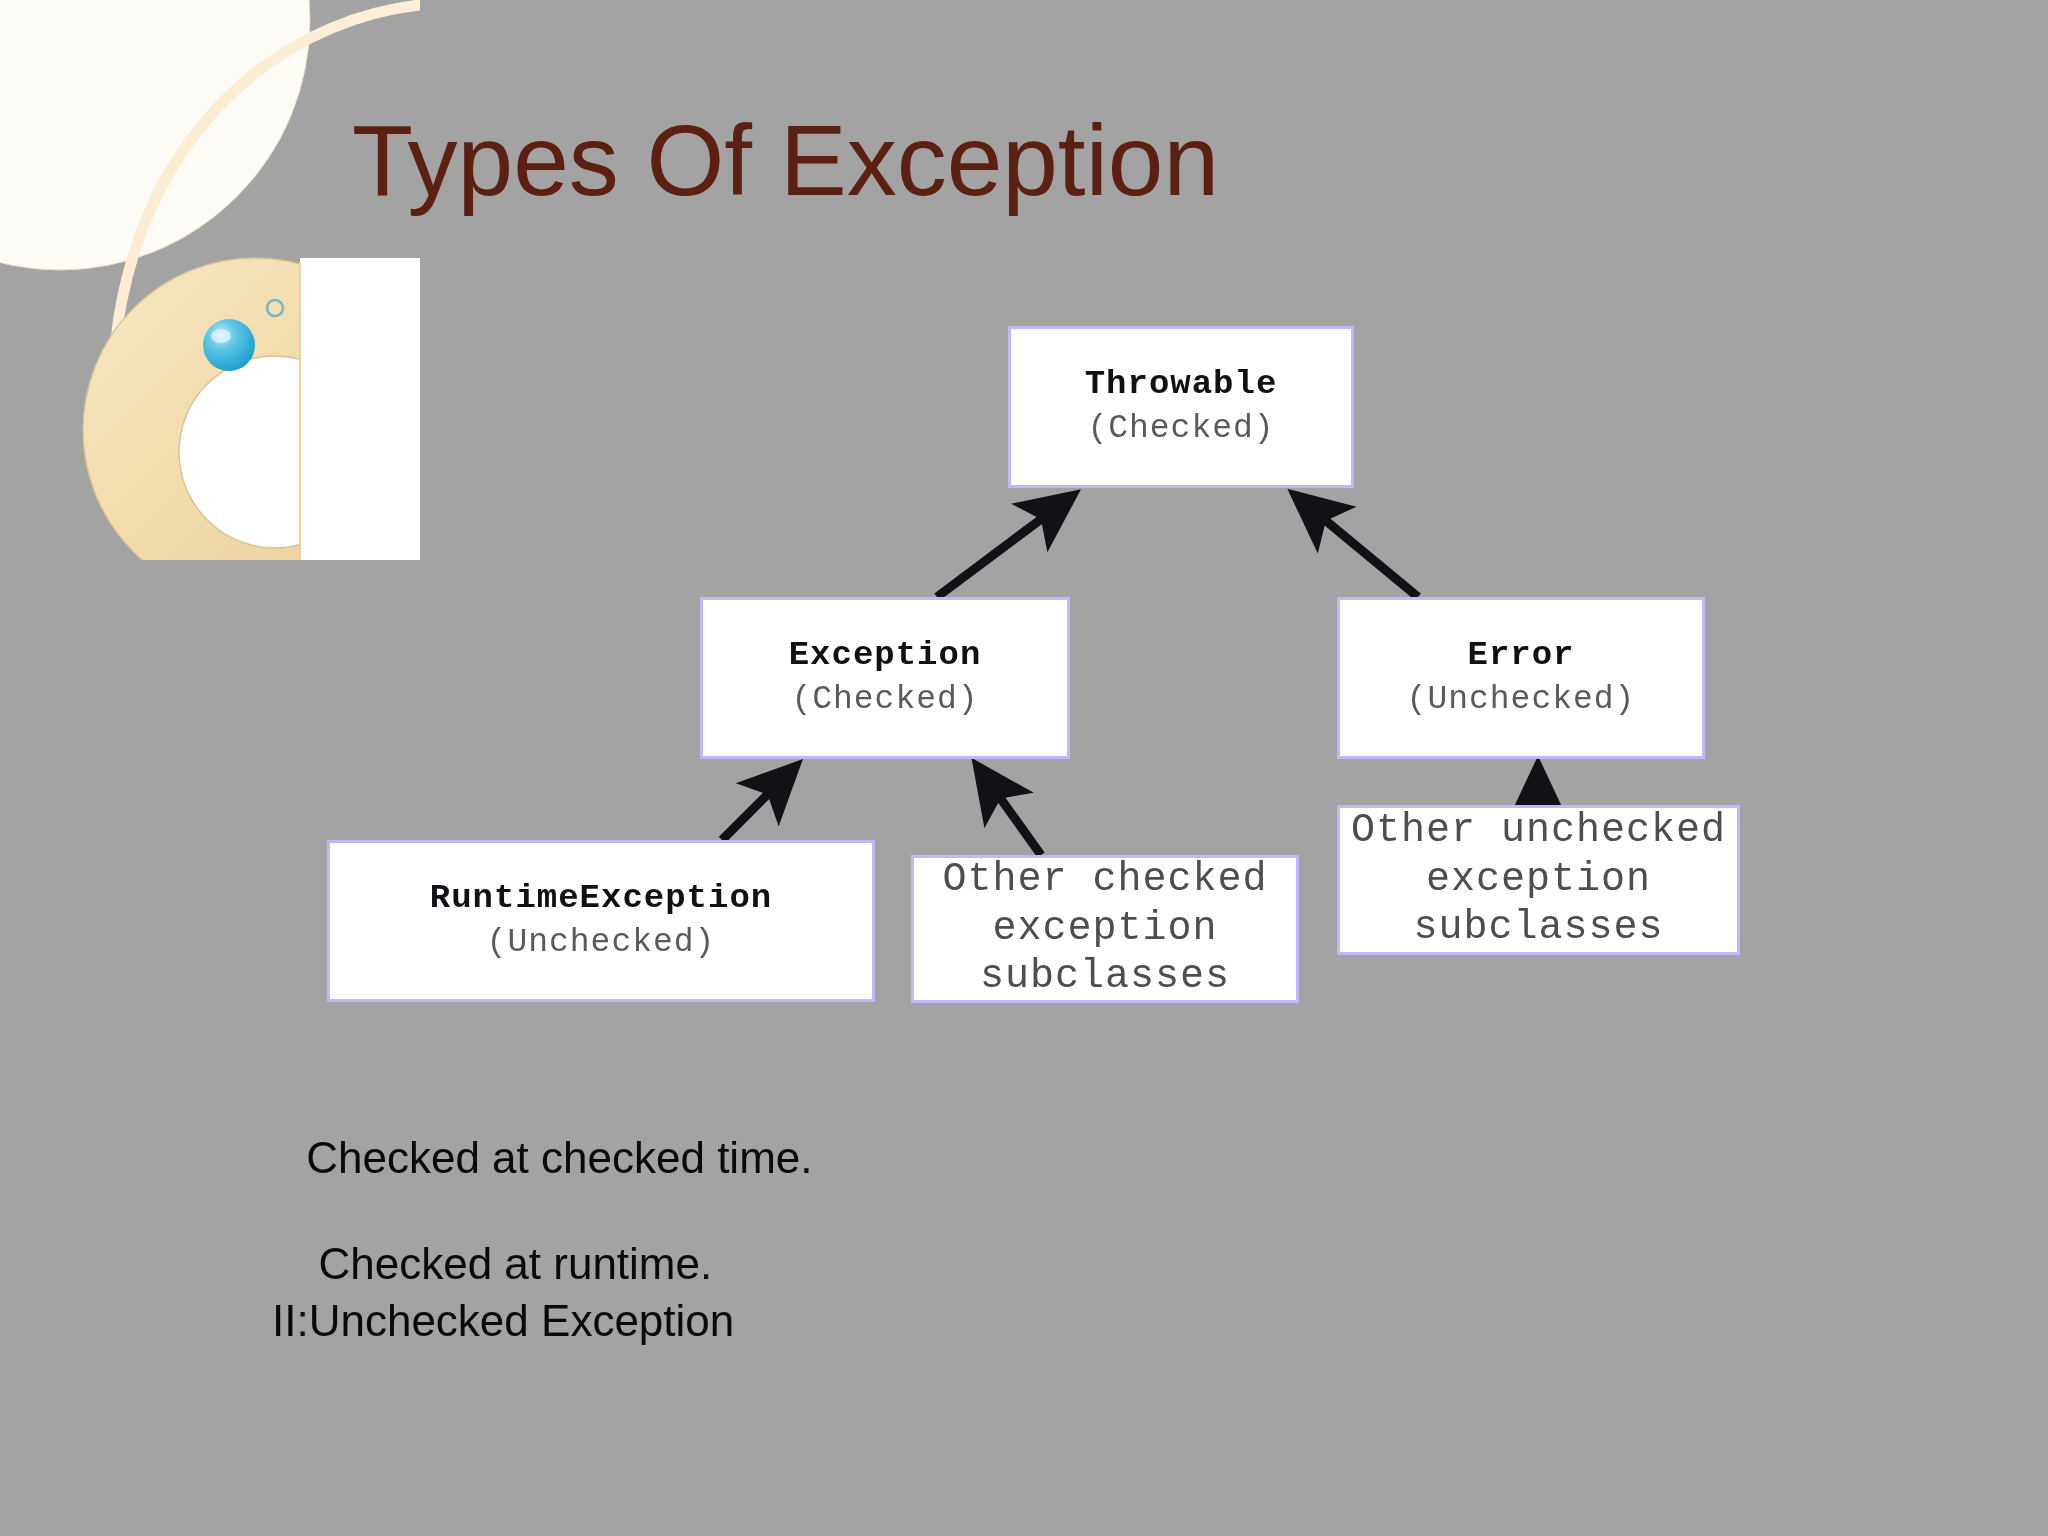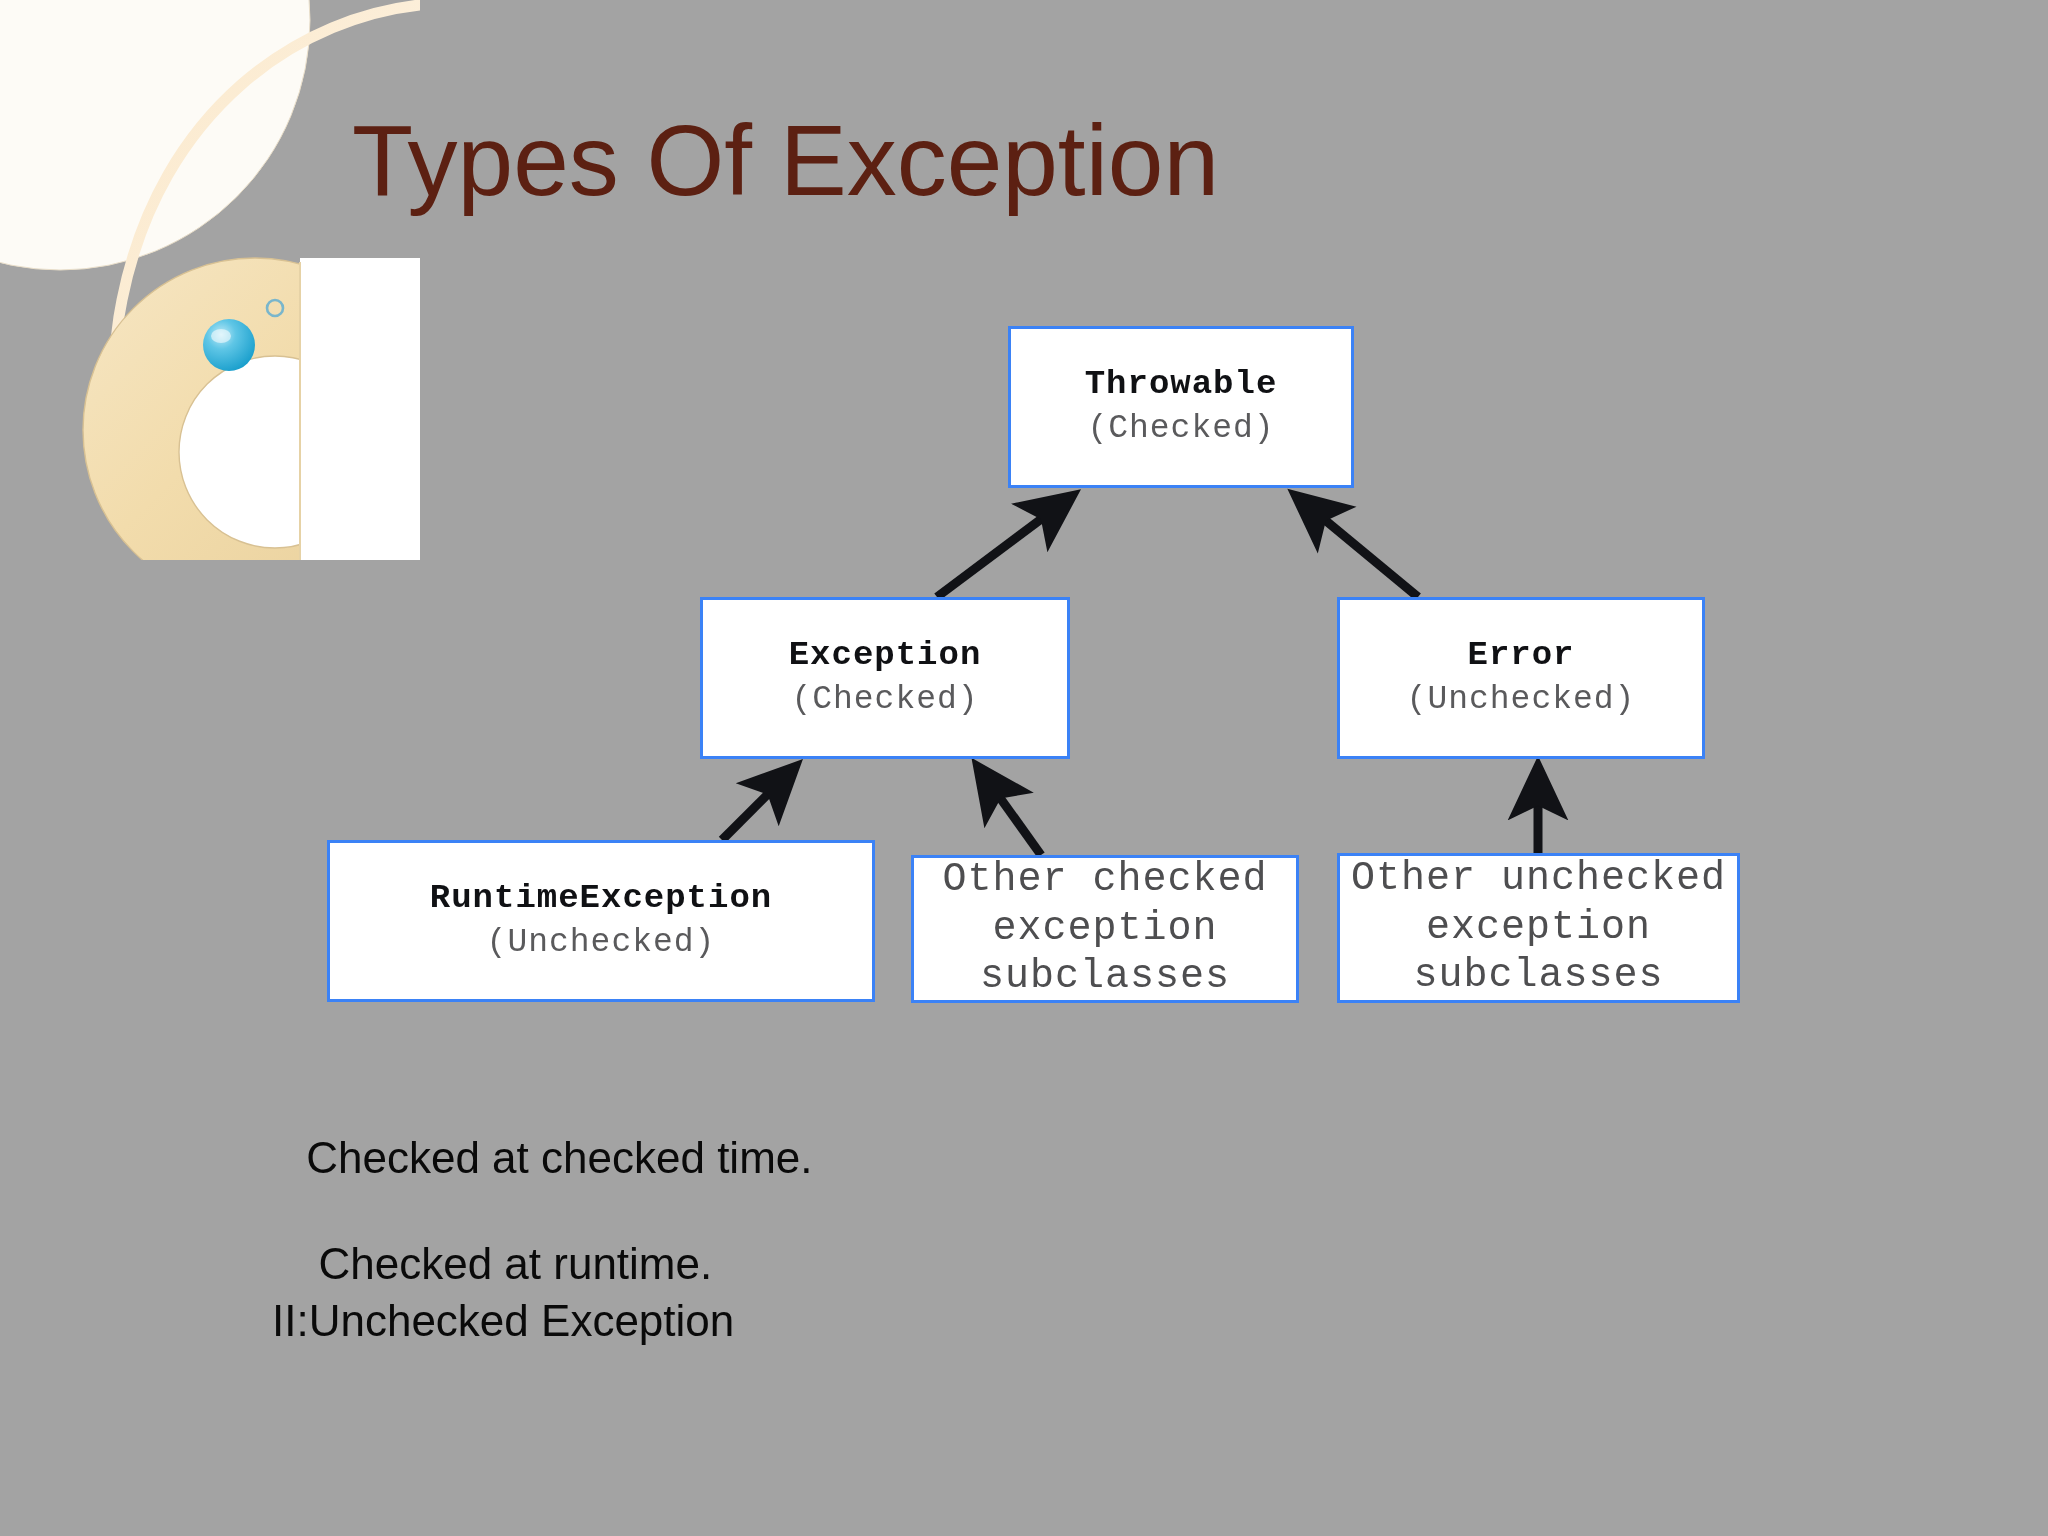--- a/index.html
+++ b/index.html
@@ -43,21 +43,21 @@
   #diagram {
     position: absolute;
     left: 0;
     top: 0;
     width: 2048px;
     height: 1100px;
   }
   .node {
     position: absolute;
     box-sizing: border-box;
-    border: 3px solid #3b82f6;
+    border: 3px solid #c4b5fd;
     background: #ffffff;
     display: flex;
     flex-direction: column;
     align-items: center;
     justify-content: center;
     font-family: "Liberation Mono", "DejaVu Sans Mono", monospace;
     text-align: center;
   }
   .node .name {
     font-weight: bold;
@@ -81,21 +81,21 @@
     letter-spacing: 1px;
     line-height: 1.22;
   }
 
   
   #node-throwable        { left:1008px; top:326px;  width:346px; height:162px; }
   #node-exception        { left:700px;  top:597px;  width:370px; height:162px; }
   #node-error            { left:1337px; top:597px;  width:368px; height:162px; }
   #node-runtimeexception { left:327px;  top:840px;  width:548px; height:162px; }
   #node-otherchecked     { left:911px;  top:855px;  width:388px; height:148px; }
-  #node-otherunchecked   { left:1337px; top:853px;  width:403px; height:150px; }
+  #node-otherunchecked   { left:1337px; top:805px;  width:403px; height:150px; }
 
   #arrows {
     position: absolute;
     left: 0; top: 0;
     width: 2048px;
     height: 1100px;
     pointer-events: none;
   }
 
   

